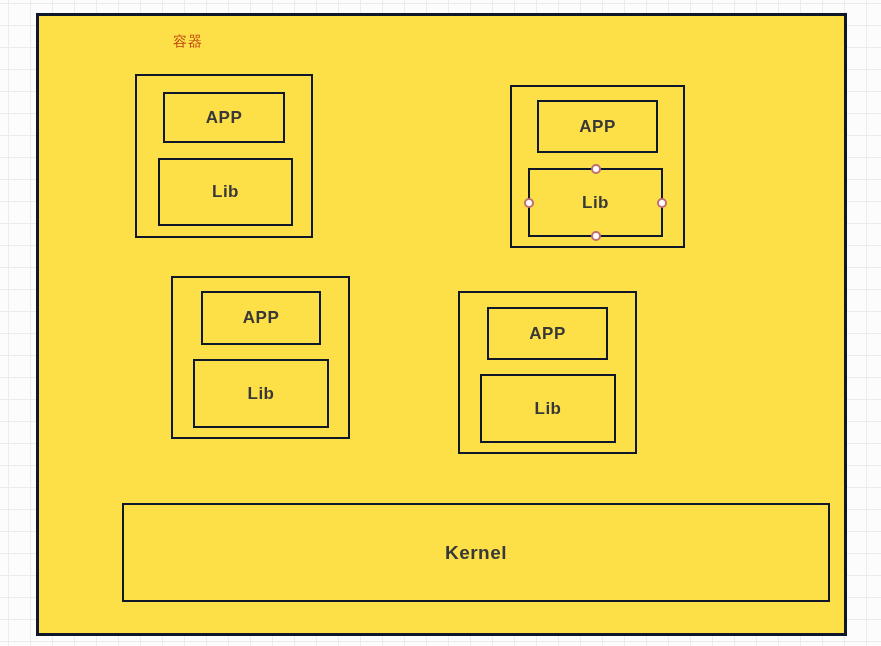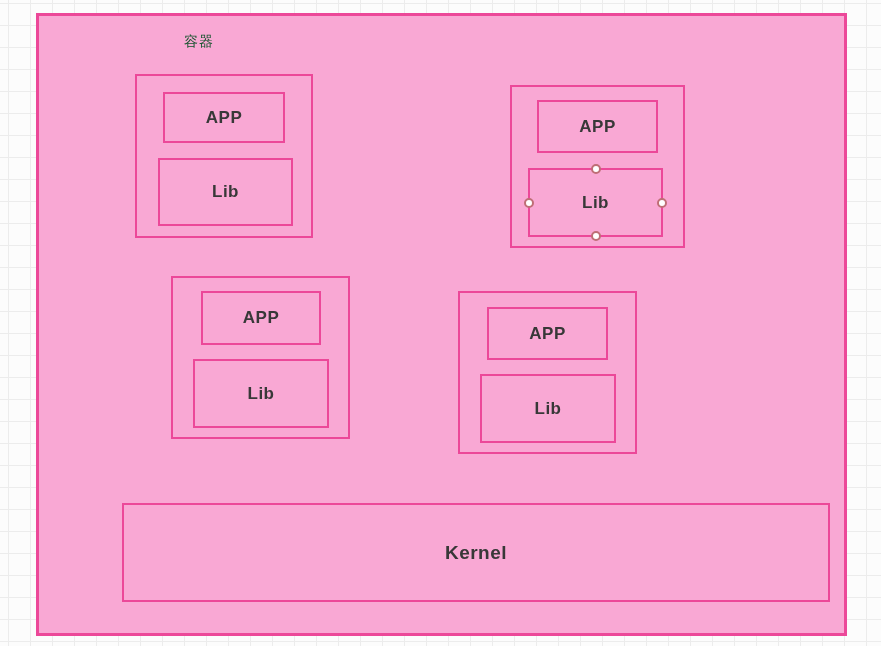--- a/index.html
+++ b/index.html
@@ -12,33 +12,33 @@
     position: relative;
     background-color: #fcfcfc;
     background-image:
       linear-gradient(to right, #ececec 1px, transparent 1px),
       linear-gradient(to bottom, #ececec 1px, transparent 1px);
     background-size: 22px 22px;
     background-position: 8px 3px;
   }
   .shape {
     position: absolute;
-    background: #f9a8d4;
-    border: 2px solid #ec4899;
+    background: #fde047;
+    border: 2px solid #0f172a;
   }
   .canvas-rect {
     left: 36px; top: 13px;
     width: 811px; height: 623px;
     border-width: 3px;
   }
   .group-label {
     position: absolute;
-    left: 184px; top: 33px;
+    left: 173px; top: 33px;
     font-size: 14px;
-    color: #14532d;
+    color: #c2410c;
     letter-spacing: 1px;
   }
   .box-label {
     width: 100%; height: 100%;
     display: flex; align-items: center; justify-content: center;
     font-size: 17px; font-weight: 700; color: #383838;
     letter-spacing: 0.5px;
   }
   
   .container-1 { left: 135px; top:  74px; width: 178px; height: 164px; }

